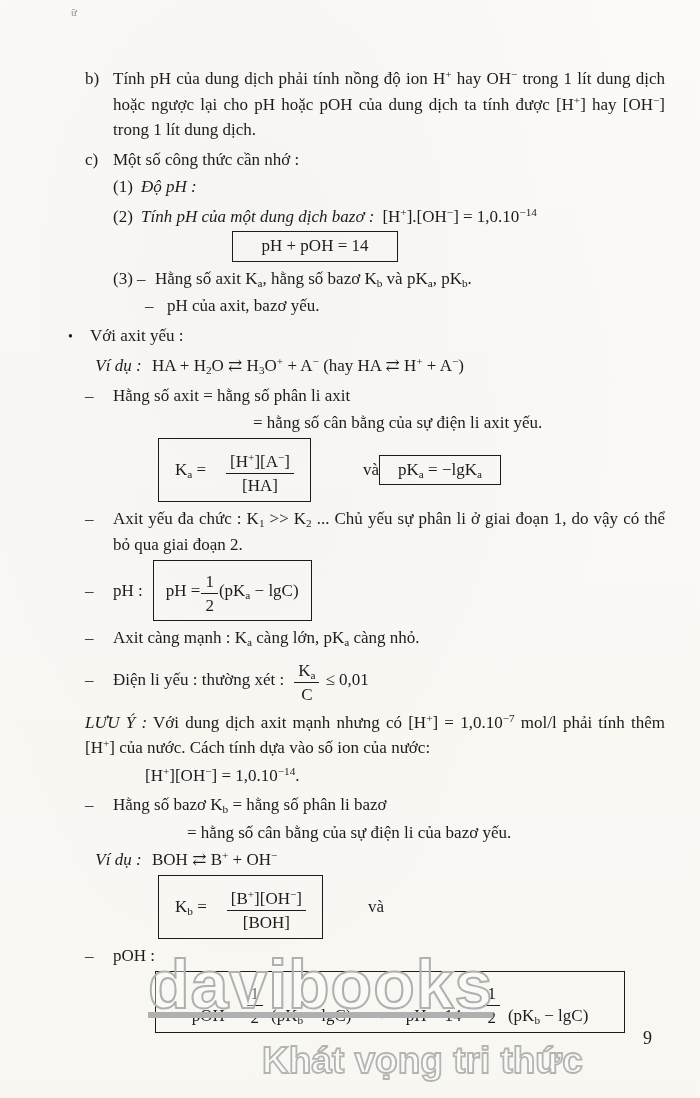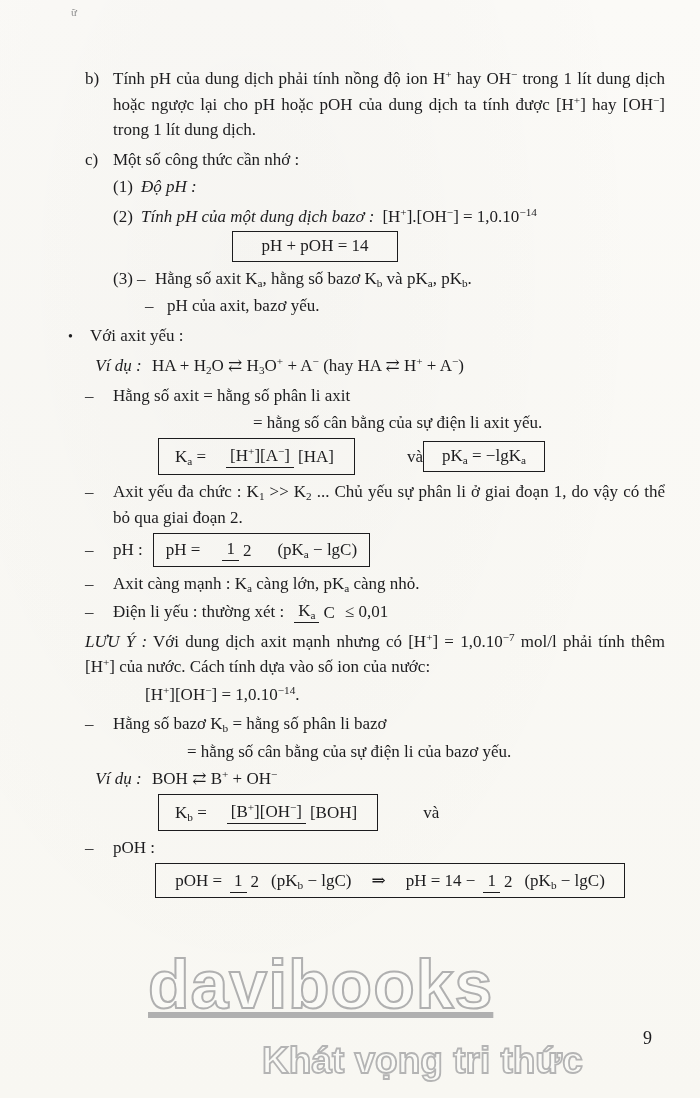--- a/index.html
+++ b/index.html
@@ -16,21 +16,21 @@
   .vcenter { align-items: center; }
   .marker { flex: 0 0 28px; }
   .marker.w42 { flex-basis: 42px; }
   .text { flex: 1; }
   .just { text-align: justify; }
   .italic { font-style: italic; }
   .nowrap { white-space: nowrap; }
   .indent1 { margin-left: 28px; }
   .fbox { display: inline-block; border: 1.5px solid #1c1c1e; padding: 1px 14px 2px; text-align: center; }
   .fbox-frac { display: inline-flex; align-items: center; border: 1.5px solid #1c1c1e; padding: 5px 16px; gap: 20px; }
-  .frac { display: inline-flex; flex-direction: row; align-items: center; line-height: 1.25; vertical-align: middle; text-align: center; }
+  .frac { display: inline-flex; flex-direction: column; align-items: center; line-height: 1.25; vertical-align: middle; text-align: center; margin-top: 7px; }
   .frac .num { align-self: stretch; text-align: center; border-bottom: 1.5px solid #1c1c1e; padding: 0 4px 1px; }
   .frac .den { padding: 1px 4px 0; }
   sup { font-size: 66%; line-height: 0; position: relative; top: -0.5em; vertical-align: baseline; }
   sub { font-size: 66%; line-height: 0; position: relative; top: 0.3em; vertical-align: baseline; }
   .bullet-row { margin-left: -17px; }
   .bullet { flex: 0 0 22px; font-size: 14px; }
   .vd-label { flex: 0 0 67px; font-style: italic; text-align: center; }
   .final-box { width: 470px; justify-content: center; gap: 8px; padding: 4px 10px; align-items: flex-end; }
   .imp-arrow { margin: 0 12px; }
   .mt2{margin-top:2px}.mt3{margin-top:3px}.mt4{margin-top:4px}
@@ -120,21 +120,21 @@
     </div>
 
     <div class="row mt4">
       <span class="marker">–</span>
       <p class="text just">Axit yếu đa chức : K<sub>1</sub> &gt;&gt; K<sub>2</sub> ... Chủ yếu sự phân li ở giai đoạn 1, do vậy có thể bỏ qua giai đoạn 2.</p>
     </div>
 
     <div class="row vcenter mt3">
       <span class="marker">–</span>
       <span>pH :</span>
-      <span class="fbox-frac ml10" style="gap:22px;padding:3px 12px">
+      <span class="fbox-frac ml10" style="gap:1px;padding:3px 12px">
         <span>pH =</span>
         <span class="frac">
           <span class="num">1</span>
           <span class="den">2</span>
         </span>
         <span>(pK<sub>a</sub> − lgC)</span>
       </span>
     </div>
 
     <div class="row mt4">

